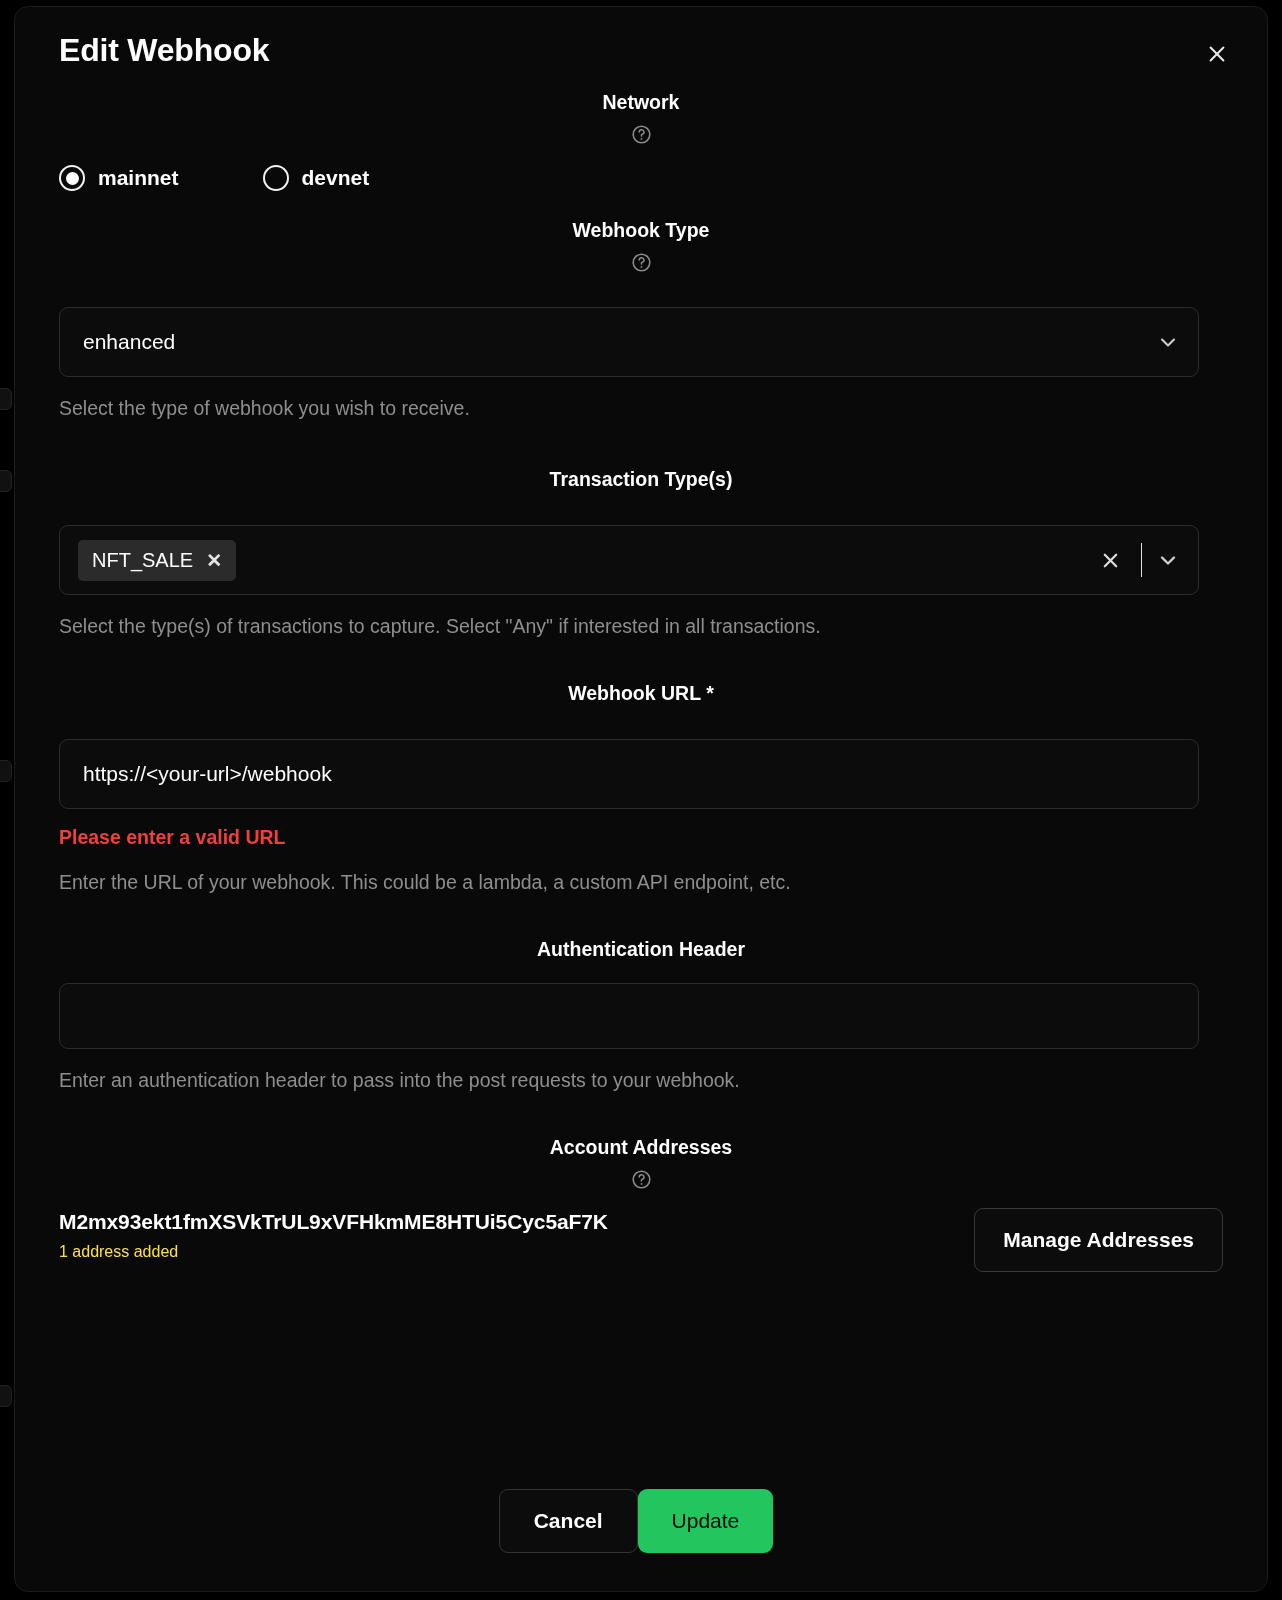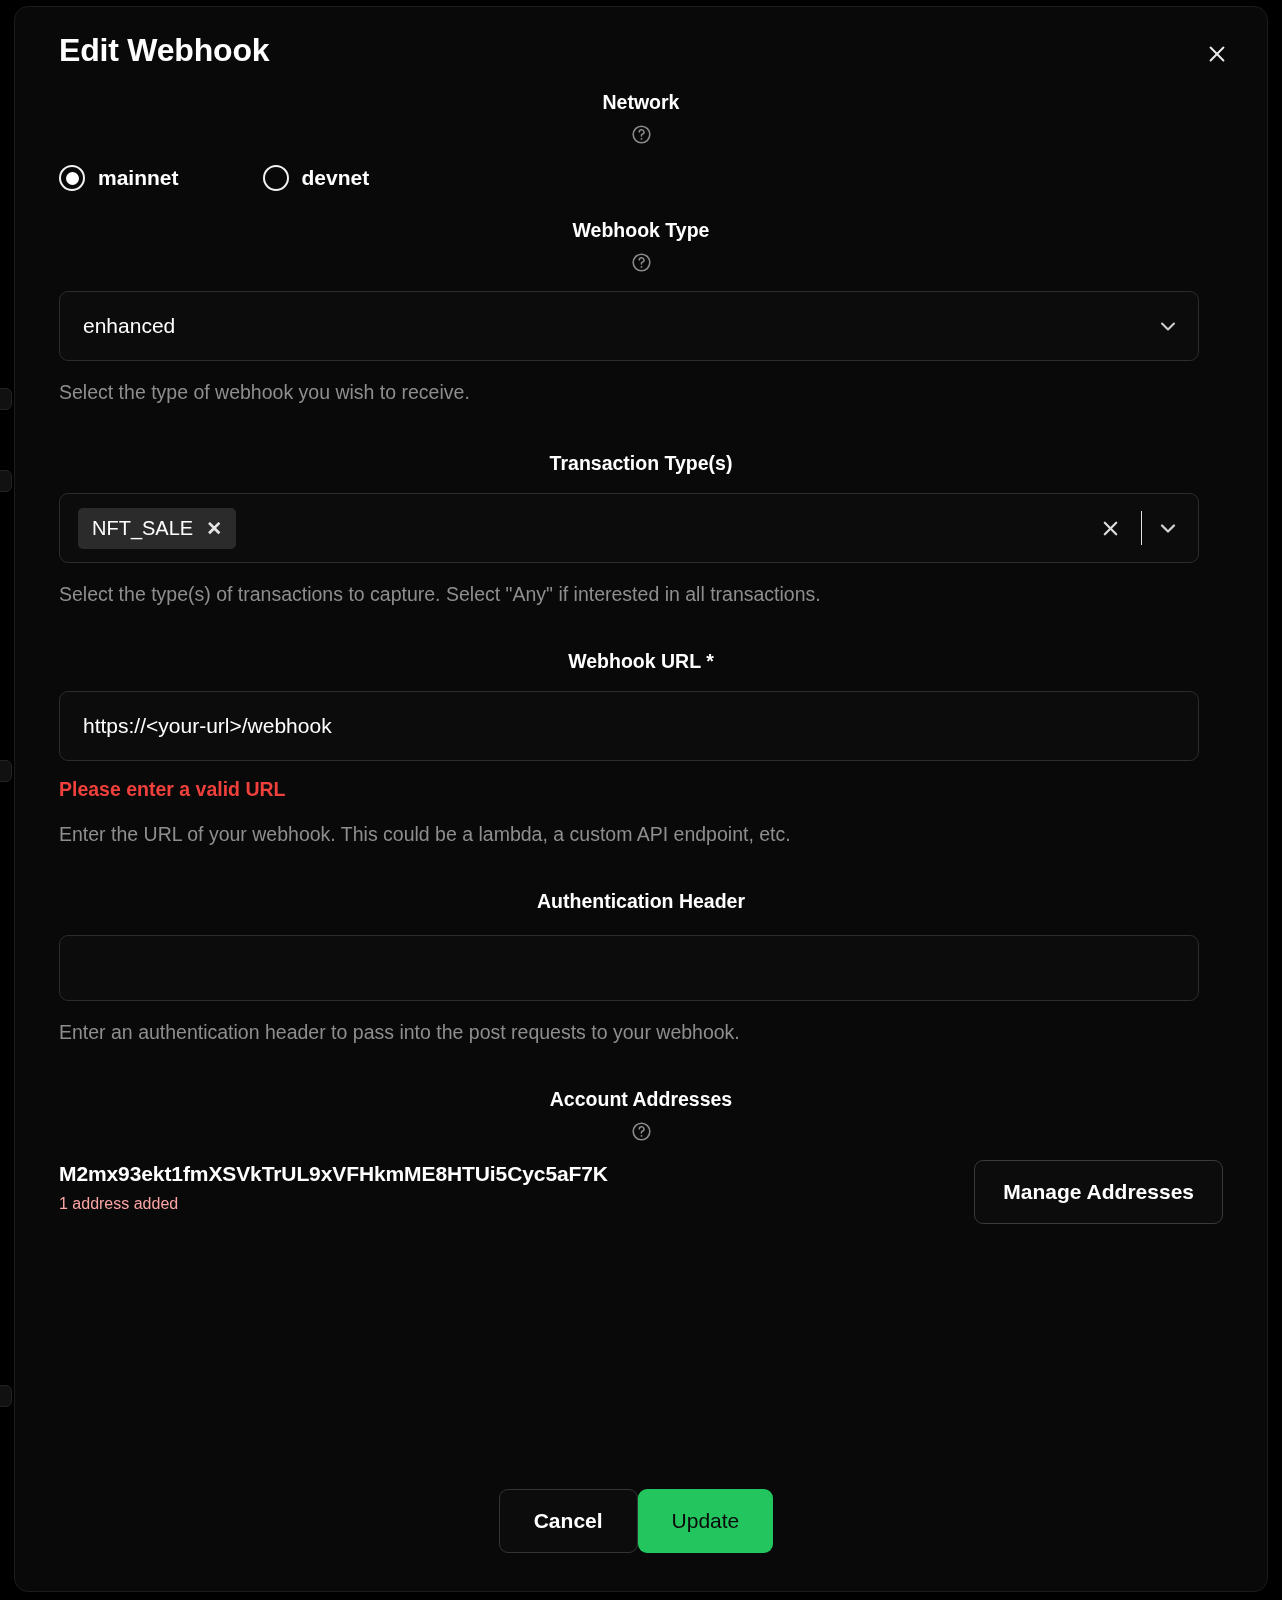--- a/index.html
+++ b/index.html
@@ -90,21 +90,21 @@
     flex: 0 0 auto;
   }
   .radio-mark.checked::after {
     content: ""; width: 13px; height: 13px; border-radius: 50%;
     background: #ffffff;
   }
   .radio-label { font-size: 21px; font-weight: bold; color: #ffffff; }
 
   
   .control {
-    margin-top: 18px;
+    margin-top: 34px;
     width: 1140px;
     min-height: 70px;
     background: #0c0c0c;
     border: 1px solid #2c2c2c;
     border-radius: 9px;
     display: flex; align-items: center;
     padding: 0 18px;
     cursor: text;
   }
   .control.select-like { cursor: pointer; justify-content: space-between; }
@@ -145,21 +145,21 @@
     margin-top: 18px;
     display: flex; align-items: flex-start; justify-content: space-between;
   }
   .addr-text { padding-top: 2px; }
   .addr-value {
     font-size: 21px; font-weight: bold; color: #ffffff;
     letter-spacing: -0.1px;
   }
   .addr-count {
     margin-top: 9px;
-    font-size: 16px; color: #fca5a5;
+    font-size: 16px; color: #fde047;
   }
   .btn-outline {
     background: #0c0c0c;
     border: 1px solid #3a3a3a;
     border-radius: 9px;
     color: #ffffff;
     font-size: 21px;
     font-weight: bold;
     padding: 19px 28px;
     cursor: pointer;

